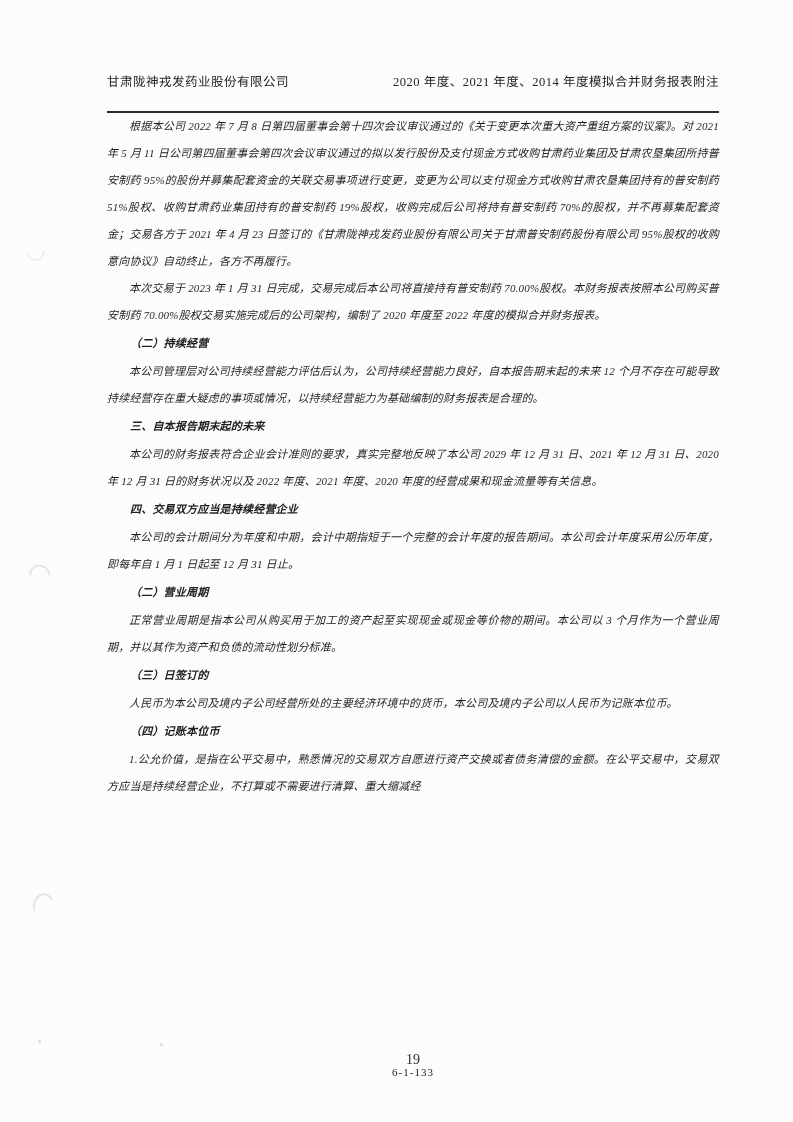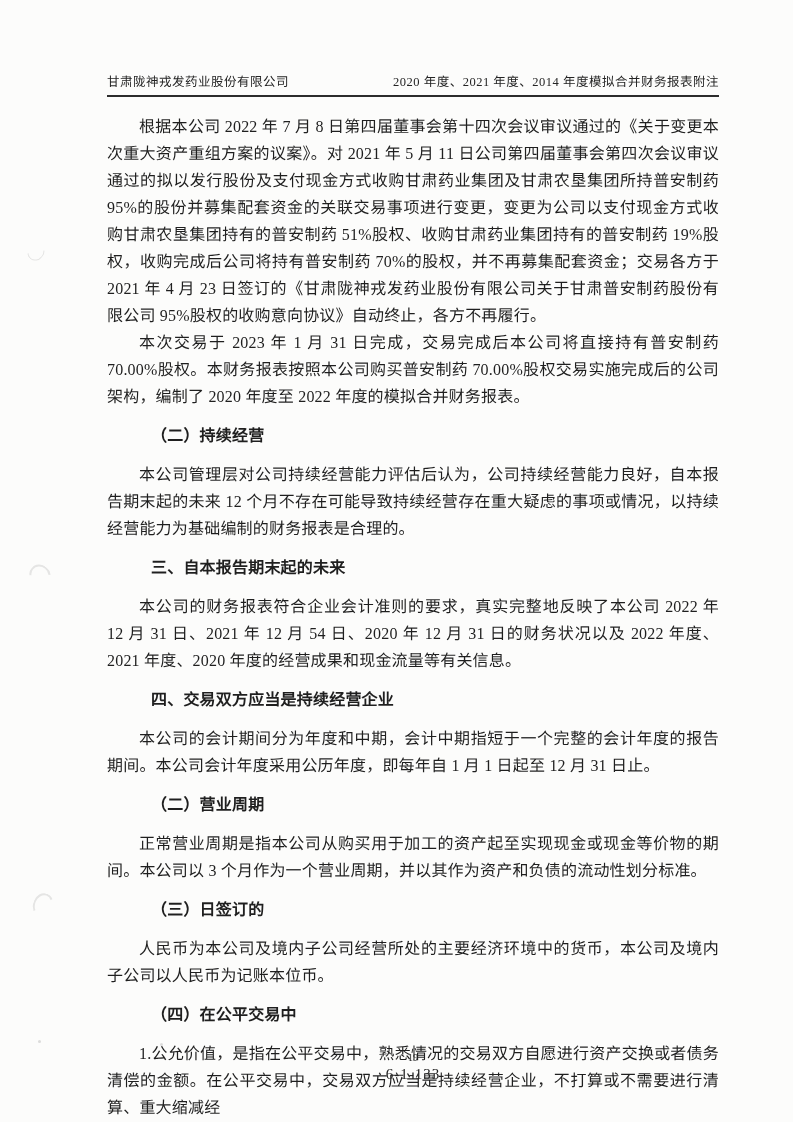--- a/index.html
+++ b/index.html
@@ -42,54 +42,55 @@
 
   .header {
     position: absolute;
     top: 71px;
     left: 107px;
     right: 74px;
     display: flex;
     justify-content: space-between;
     align-items: flex-end;
     border-bottom: 2px solid #2c2c2c;
-    padding-bottom: 5px;
+    padding-bottom: 21px;
     font-size: 12.5px;
     letter-spacing: 0.5px;
     color: #242424;
   }
   .content {
     position: absolute;
     top: 113px;
     left: 107px;
     width: 612px;
-    font-size: 16px;
+    font-size: 11px;
     line-height: 27px;
     text-align: justify;
     letter-spacing: 0.2px;
+    font-style: italic;
   }
   .para   { text-indent: 2em; margin: 0; }
-  .heading{ text-indent: 2em; margin: 12px; font-weight: bold; }
+  .heading{ text-indent: 2em; margin: 1px; font-weight: bold; }
 
   .footer-pagenum {
     position: absolute;
     top: 1052px;
     left: 107px;
     width: 612px;
     text-align: center;
-    font-size: 10px;
+    font-size: 14px;
     color: #2a2a2a;
   }
   .footer-doccode {
     position: absolute;
     top: 1066px;
     left: 107px;
     width: 612px;
     text-align: center;
-    font-size: 15px;
+    font-size: 11px;
     letter-spacing: 1px;
     color: #222;
   }
 </style>
 </head>
 <body>
 
 <div class="page">
 
   <span class="scan-mark m1"></span>
@@ -103,27 +104,27 @@
     <span>甘肃陇神戎发药业股份有限公司</span>
     <span>2020 年度、2021 年度、2014 年度模拟合并财务报表附注</span>
   </div>
 
   <div class="content">
     <p class="para">根据本公司 2022 年 7 月 8 日第四届董事会第十四次会议审议通过的《关于变更本次重大资产重组方案的议案》。对 2021 年 5 月 11 日公司第四届董事会第四次会议审议通过的拟以发行股份及支付现金方式收购甘肃药业集团及甘肃农垦集团所持普安制药 95%的股份并募集配套资金的关联交易事项进行变更，变更为公司以支付现金方式收购甘肃农垦集团持有的普安制药 51%股权、收购甘肃药业集团持有的普安制药 19%股权，收购完成后公司将持有普安制药 70%的股权，并不再募集配套资金；交易各方于 2021 年 4 月 23 日签订的《甘肃陇神戎发药业股份有限公司关于甘肃普安制药股份有限公司 95%股权的收购意向协议》自动终止，各方不再履行。</p>
     <p class="para">本次交易于 2023 年 1 月 31 日完成，交易完成后本公司将直接持有普安制药 70.00%股权。本财务报表按照本公司购买普安制药 70.00%股权交易实施完成后的公司架构，编制了 2020 年度至 2022 年度的模拟合并财务报表。</p>
     <p class="heading">（二）持续经营</p>
     <p class="para">本公司管理层对公司持续经营能力评估后认为，公司持续经营能力良好，自本报告期末起的未来 12 个月不存在可能导致持续经营存在重大疑虑的事项或情况，以持续经营能力为基础编制的财务报表是合理的。</p>
     <p class="heading">三、自本报告期末起的未来</p>
-    <p class="para">本公司的财务报表符合企业会计准则的要求，真实完整地反映了本公司 2022 年 12 月 31 日、2021 年 12 月 54 日、2020 年 12 月 31 日的财务状况以及 2022 年度、2021 年度、2020 年度的经营成果和现金流量等有关信息。</p>
+    <p class="para">本公司的财务报表符合企业会计准则的要求，真实完整地反映了本公司 2029 年 12 月 31 日、2021 年 12 月 31 日、2020 年 12 月 31 日的财务状况以及 2022 年度、2021 年度、2020 年度的经营成果和现金流量等有关信息。</p>
     <p class="heading">四、交易双方应当是持续经营企业</p>
     <p class="para">本公司的会计期间分为年度和中期，会计中期指短于一个完整的会计年度的报告期间。本公司会计年度采用公历年度，即每年自 1 月 1 日起至 12 月 31 日止。</p>
     <p class="heading">（二）营业周期</p>
     <p class="para">正常营业周期是指本公司从购买用于加工的资产起至实现现金或现金等价物的期间。本公司以 3 个月作为一个营业周期，并以其作为资产和负债的流动性划分标准。</p>
     <p class="heading">（三）日签订的</p>
     <p class="para">人民币为本公司及境内子公司经营所处的主要经济环境中的货币，本公司及境内子公司以人民币为记账本位币。</p>
-    <p class="heading">（四）在公平交易中</p>
+    <p class="heading">（四）记账本位币</p>
     <p class="para">1.公允价值，是指在公平交易中，熟悉情况的交易双方自愿进行资产交换或者债务清偿的金额。在公平交易中，交易双方应当是持续经营企业，不打算或不需要进行清算、重大缩减经</p>
   </div>
 
   <div class="footer-pagenum">19</div>
   <div class="footer-doccode">6-1-133</div>
 
 </div>
 
 </body></html>

